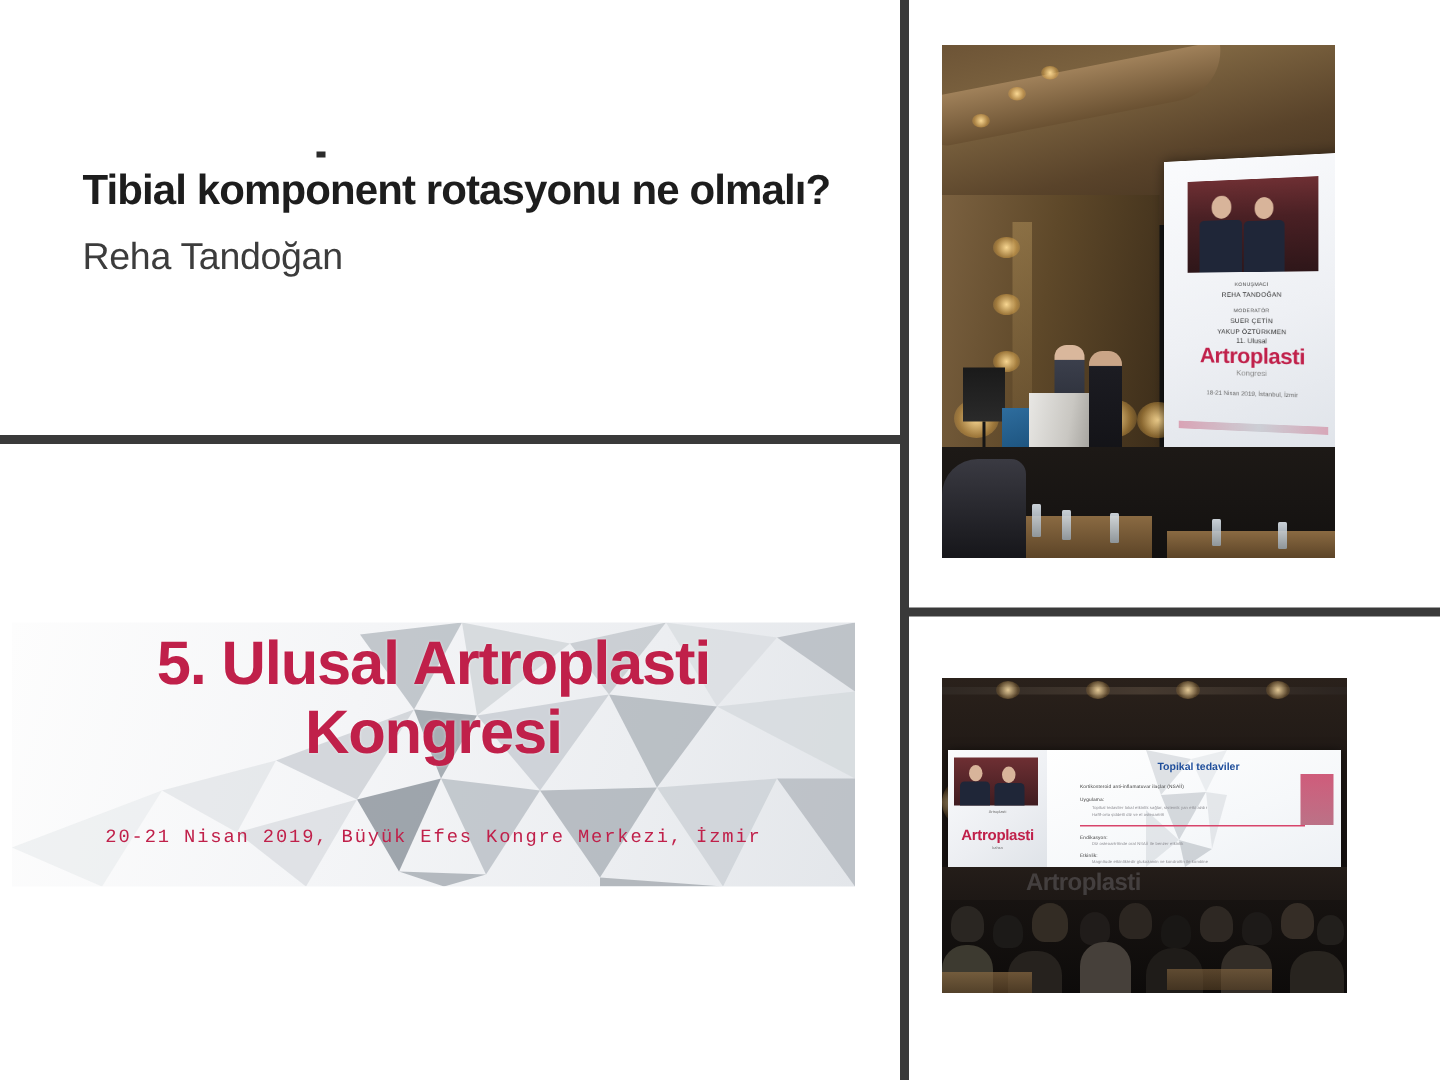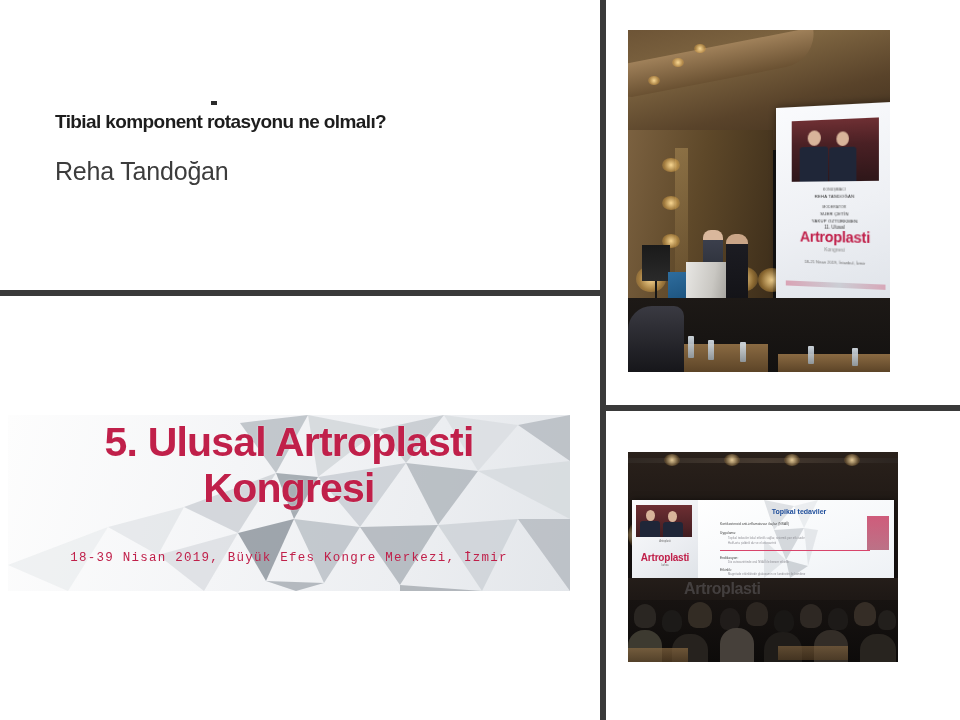--- a/index.html
+++ b/index.html
@@ -56,21 +56,21 @@
     top: 101px;
     width: 6px;
     height: 4px;
     background: #2b2b2b;
   }
   .talk-title {
     position: absolute;
     left: 55px;
     top: 112px;
     width: 520px;
-    font-size: 19px;
+    font-size: 28px;
     font-weight: bold;
     color: #1d1d1d;
     letter-spacing: -0.6px;
     line-height: 1.1;
     white-space: nowrap;
   }
   .talk-speaker {
     position: absolute;
     left: 55px;
     top: 158px;
@@ -412,21 +412,21 @@
     <polygon points="510,104 562,104 562,176" fill="#b0b6bc" opacity="0.75"></polygon>
     <polygon points="150,140 230,118 196,176" fill="#d2d6da" opacity="0.6"></polygon>
     <polygon points="258,166 316,168 288,176" fill="#9aa1a8" opacity="0.7"></polygon>
     <polygon points="0,150 100,112 60,176" fill="#e4e7ea" opacity="0.5"></polygon>
     <polygon points="392,170 474,176 392,176" fill="#8d949b" opacity="0.6"></polygon>
   </svg>
   <div class="banner-title">
     <span>5. Ulusal Artroplasti</span>
     <span class="line2">Kongresi</span>
   </div>
-  <div class="banner-date">18-39 Nisan 2019, Büyük Efes Kongre Merkezi, İzmir</div>
+  <div class="banner-date">20-21 Nisan 2019, Büyük Efes Kongre Merkezi, İzmir</div>
 </div>
 
 <div class="photo photo-top">
   <div class="ph-layer t-ceiling"></div>
   <div class="ph-layer t-ceil-rim"></div>
   <div class="ph-layer t-ceil-band"></div>
   <div class="ph-layer t-balcony"></div>
   <div class="ph-layer t-wall2"></div>
   <div class="ph-layer t-col"></div>
 

